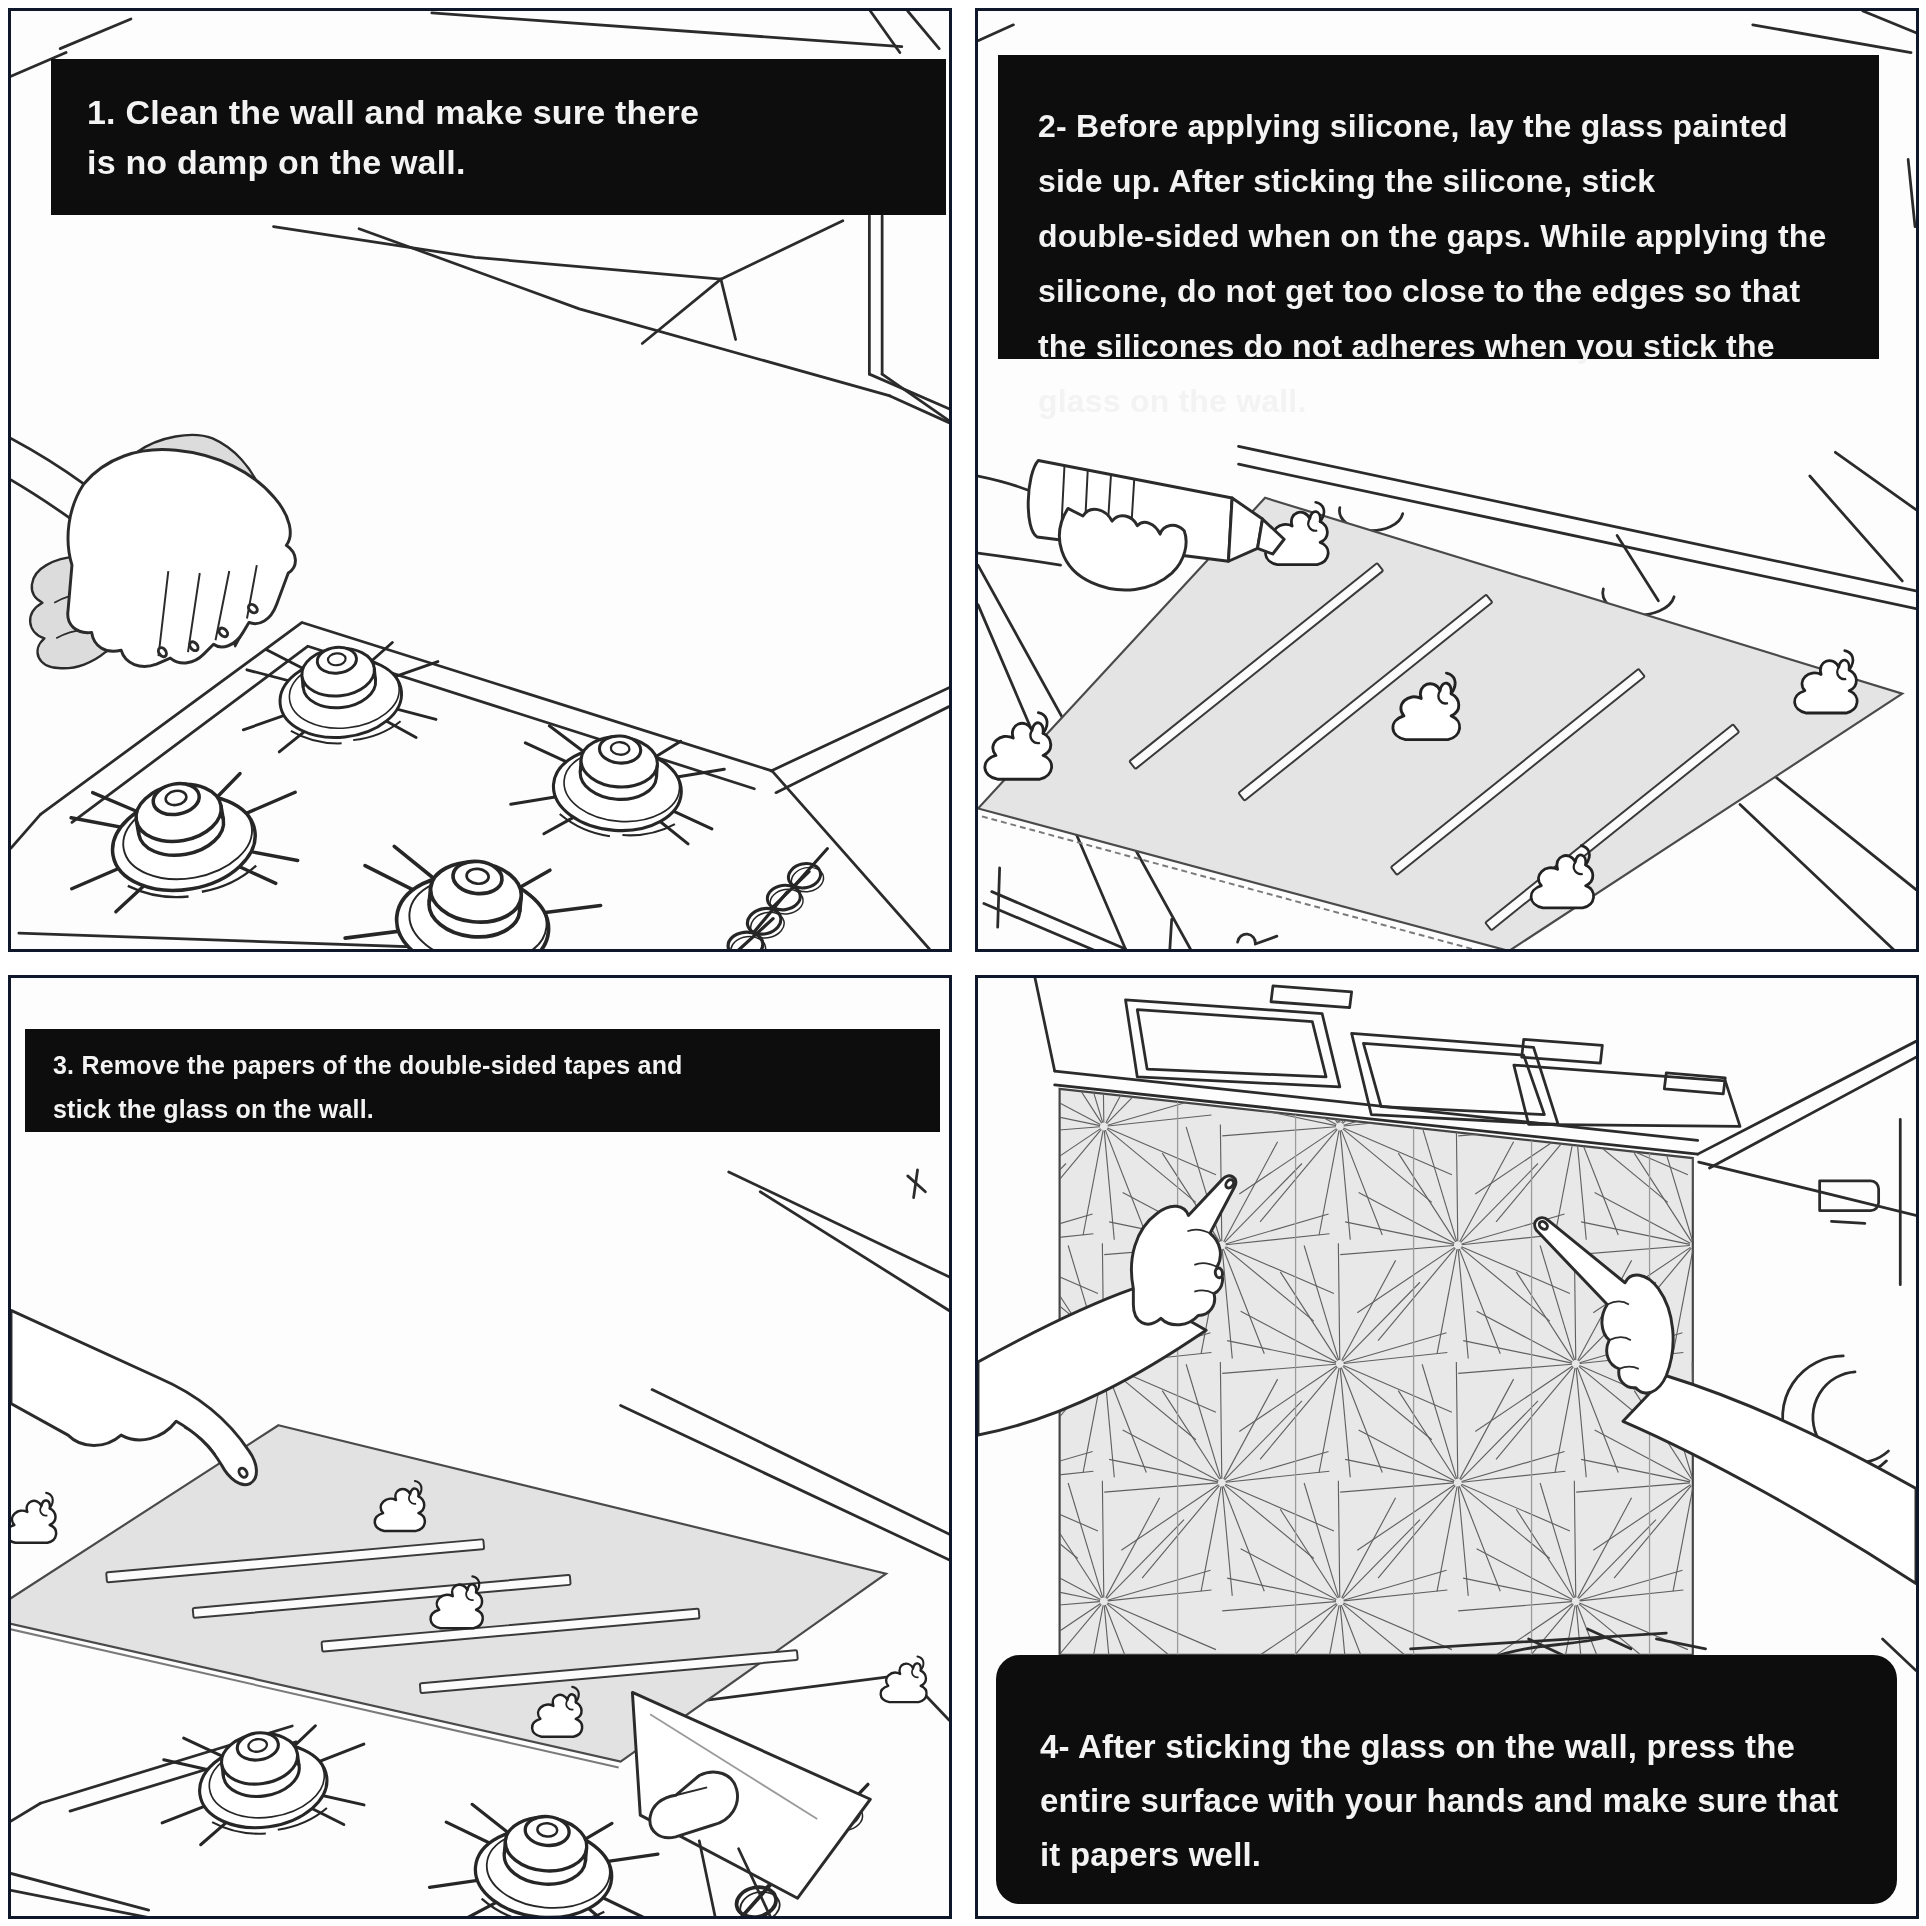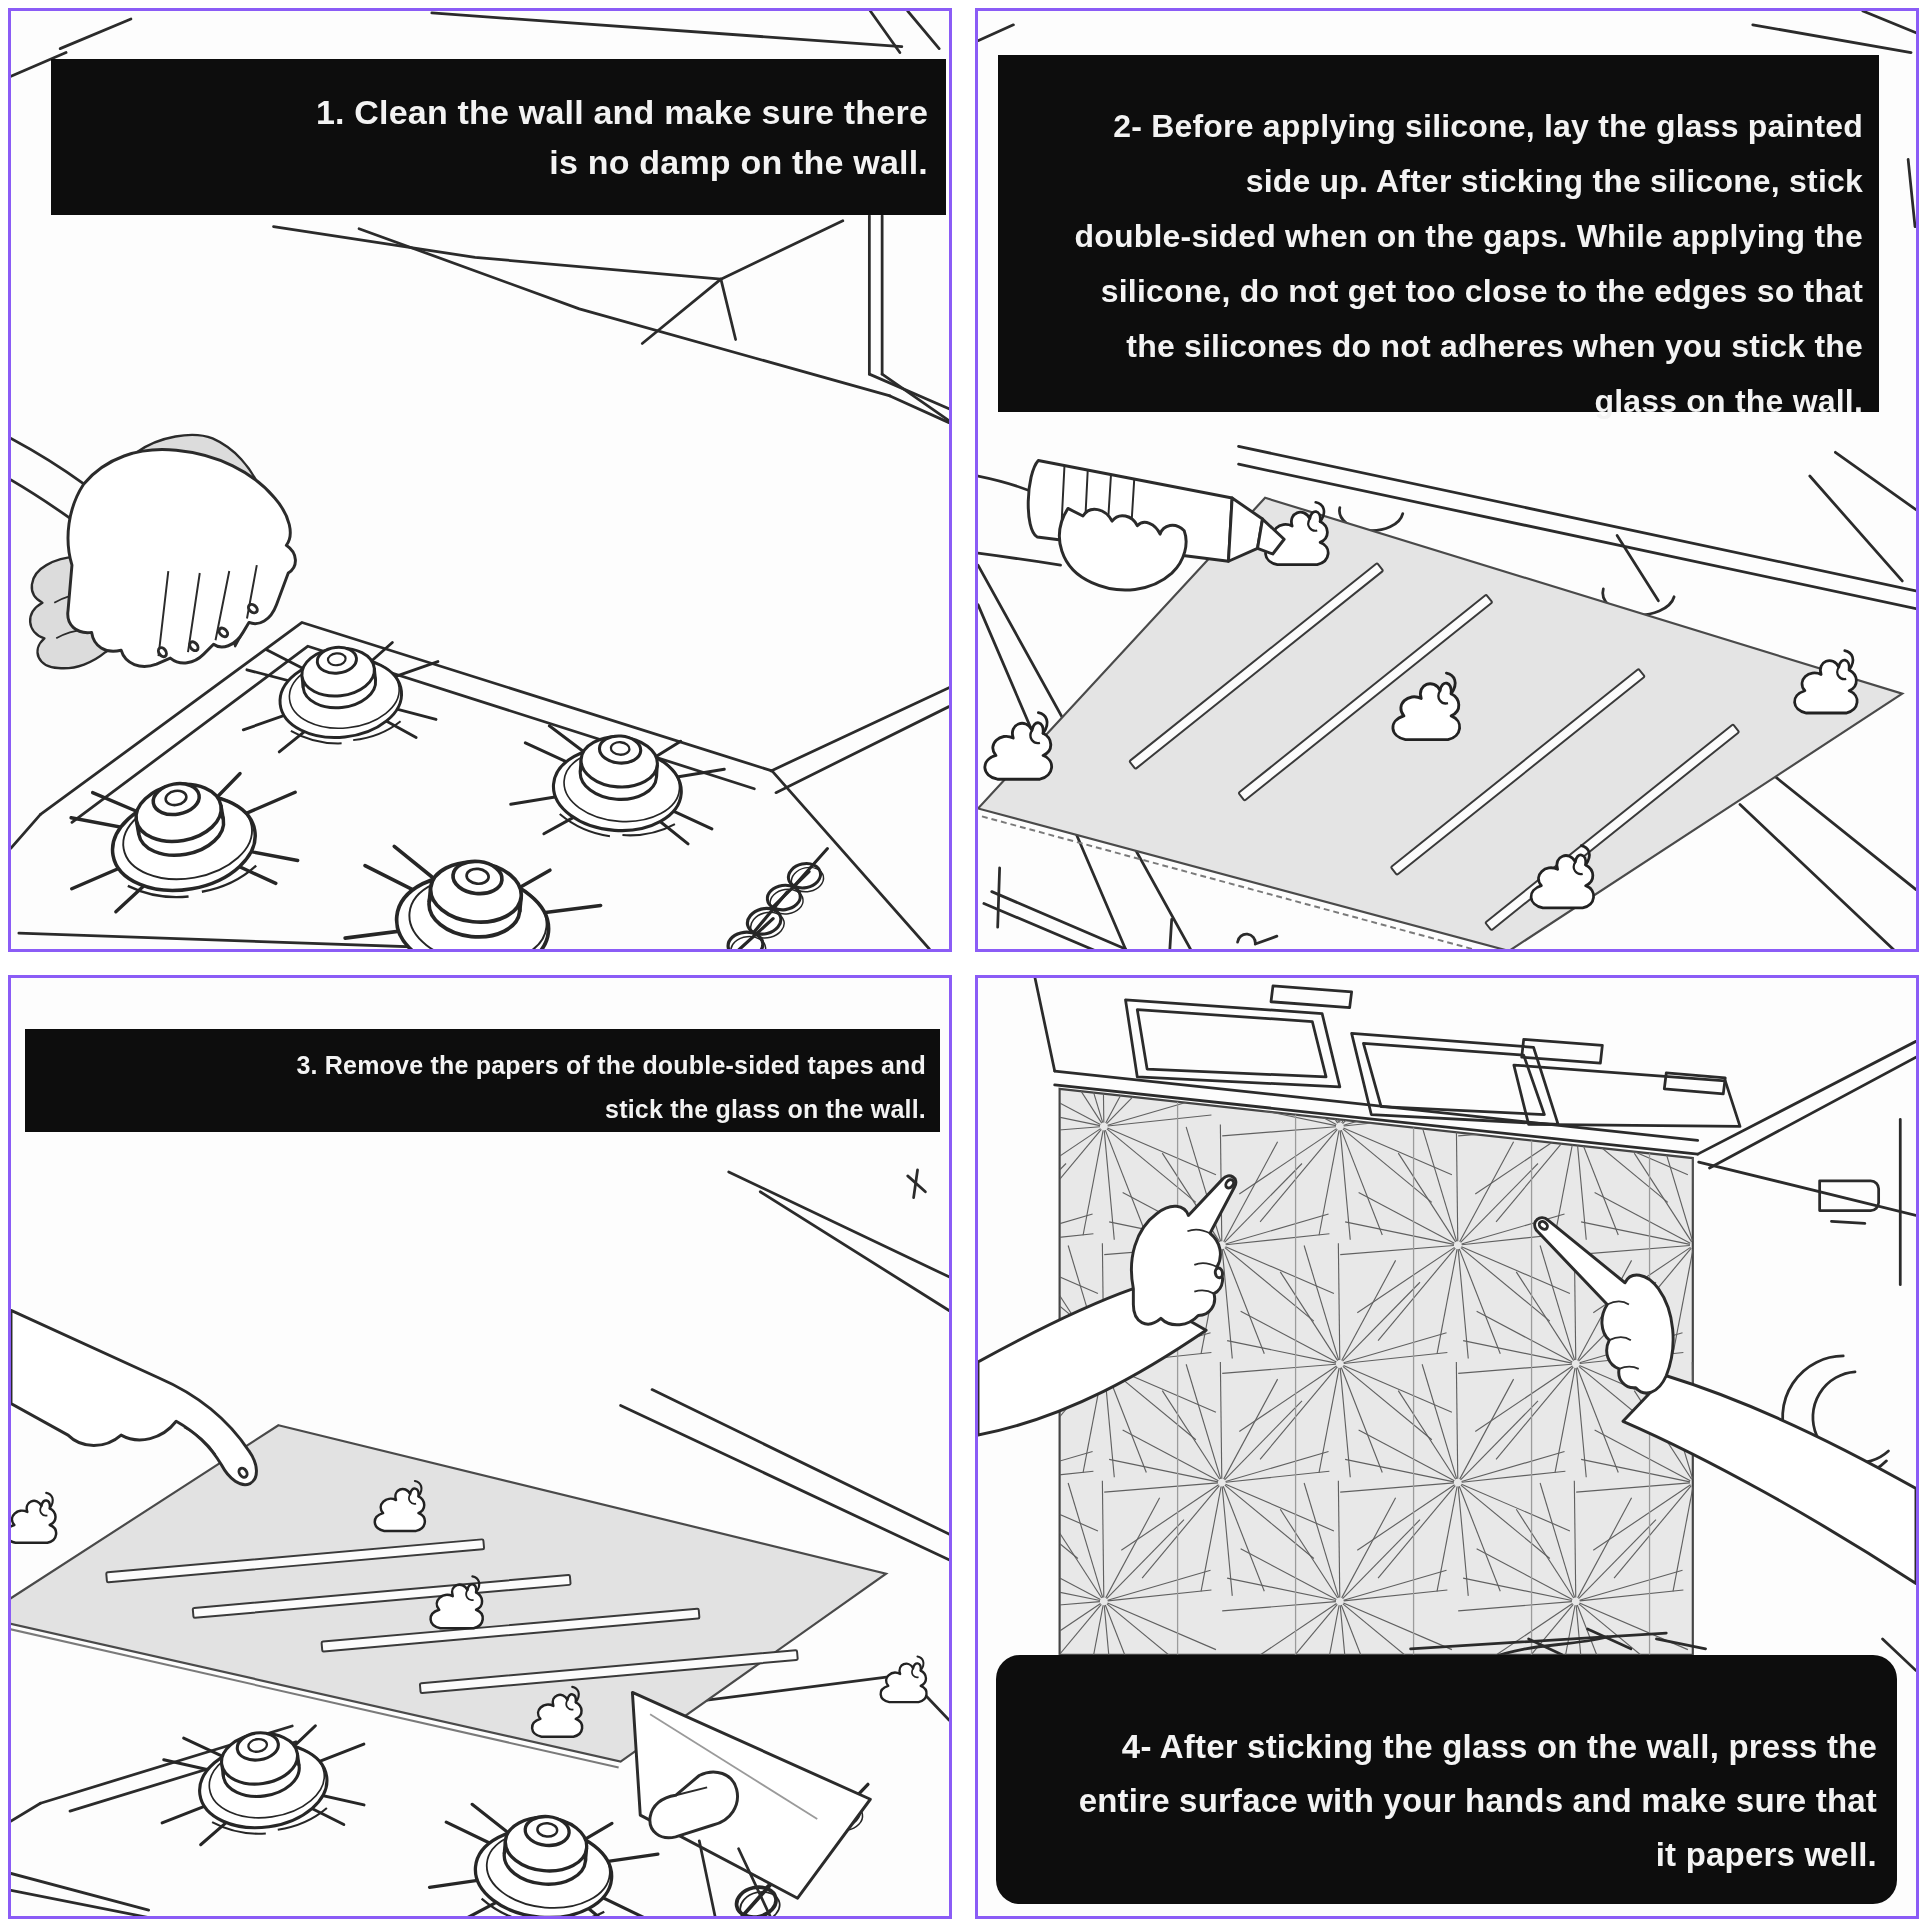--- a/index.html
+++ b/index.html
@@ -3,31 +3,31 @@
 <meta charset="utf-8">
 <style>
   html,body{margin:0;padding:0;background:#fff;}
   .sheet{
     width:1927px;height:1927px;box-sizing:border-box;
     padding:8px;display:grid;
     grid-template-columns:1fr 1fr;grid-template-rows:1fr 1fr;gap:23px;
     background:#fff;font-family:"Liberation Sans", sans-serif;
   }
   .panel{
-    position:relative;border:3px solid #8b5cf6;background:#fdfdfd;overflow:hidden;text-align:right;
+    position:relative;border:3px solid #0f172a;background:#fdfdfd;overflow:hidden;
   }
   .art{position:absolute;left:0;top:0;width:100%;height:100%;}
   .caption{
     position:absolute;box-sizing:border-box;background:#0d0d0d;color:#f3f3f3;
     font-weight:700;letter-spacing:0.2px;z-index:5;
   }
   .caption div{white-space:nowrap;overflow:hidden;}
   #cap1{left:40px;top:48px;width:895px;height:156px;padding:28px 18px 0 36px;font-size:34px;}
   #cap1 div{line-height:50px;}
-  #cap2{left:20px;top:44px;width:881px;height:357px;padding:44px 16px 0 40px;font-size:32px;}
+  #cap2{left:20px;top:44px;width:881px;height:304px;padding:44px 16px 0 40px;font-size:32px;}
   #cap2 div{line-height:55px;}
   #cap3{left:14px;top:51px;width:915px;height:103px;padding:14px 14px 0 28px;font-size:25px;}
   #cap3 div{line-height:44px;}
   #cap4{left:18px;top:677px;width:901px;height:249px;padding:65px 20px 0 44px;font-size:33px;border-radius:24px;}
   #cap4 div{line-height:54px;}
   .sk path,.sk line,.sk polyline{stroke:#2b2b2b;stroke-width:2.8;fill:none;stroke-linecap:round;stroke-linejoin:round;}
   .fillw{fill:#ffffff;stroke:#2b2b2b;stroke-width:3;stroke-linejoin:round;}
   .cloth{fill:#dcdcdc;stroke:#2b2b2b;stroke-width:2.4;stroke-linejoin:round;}
 </style>
 </head>

